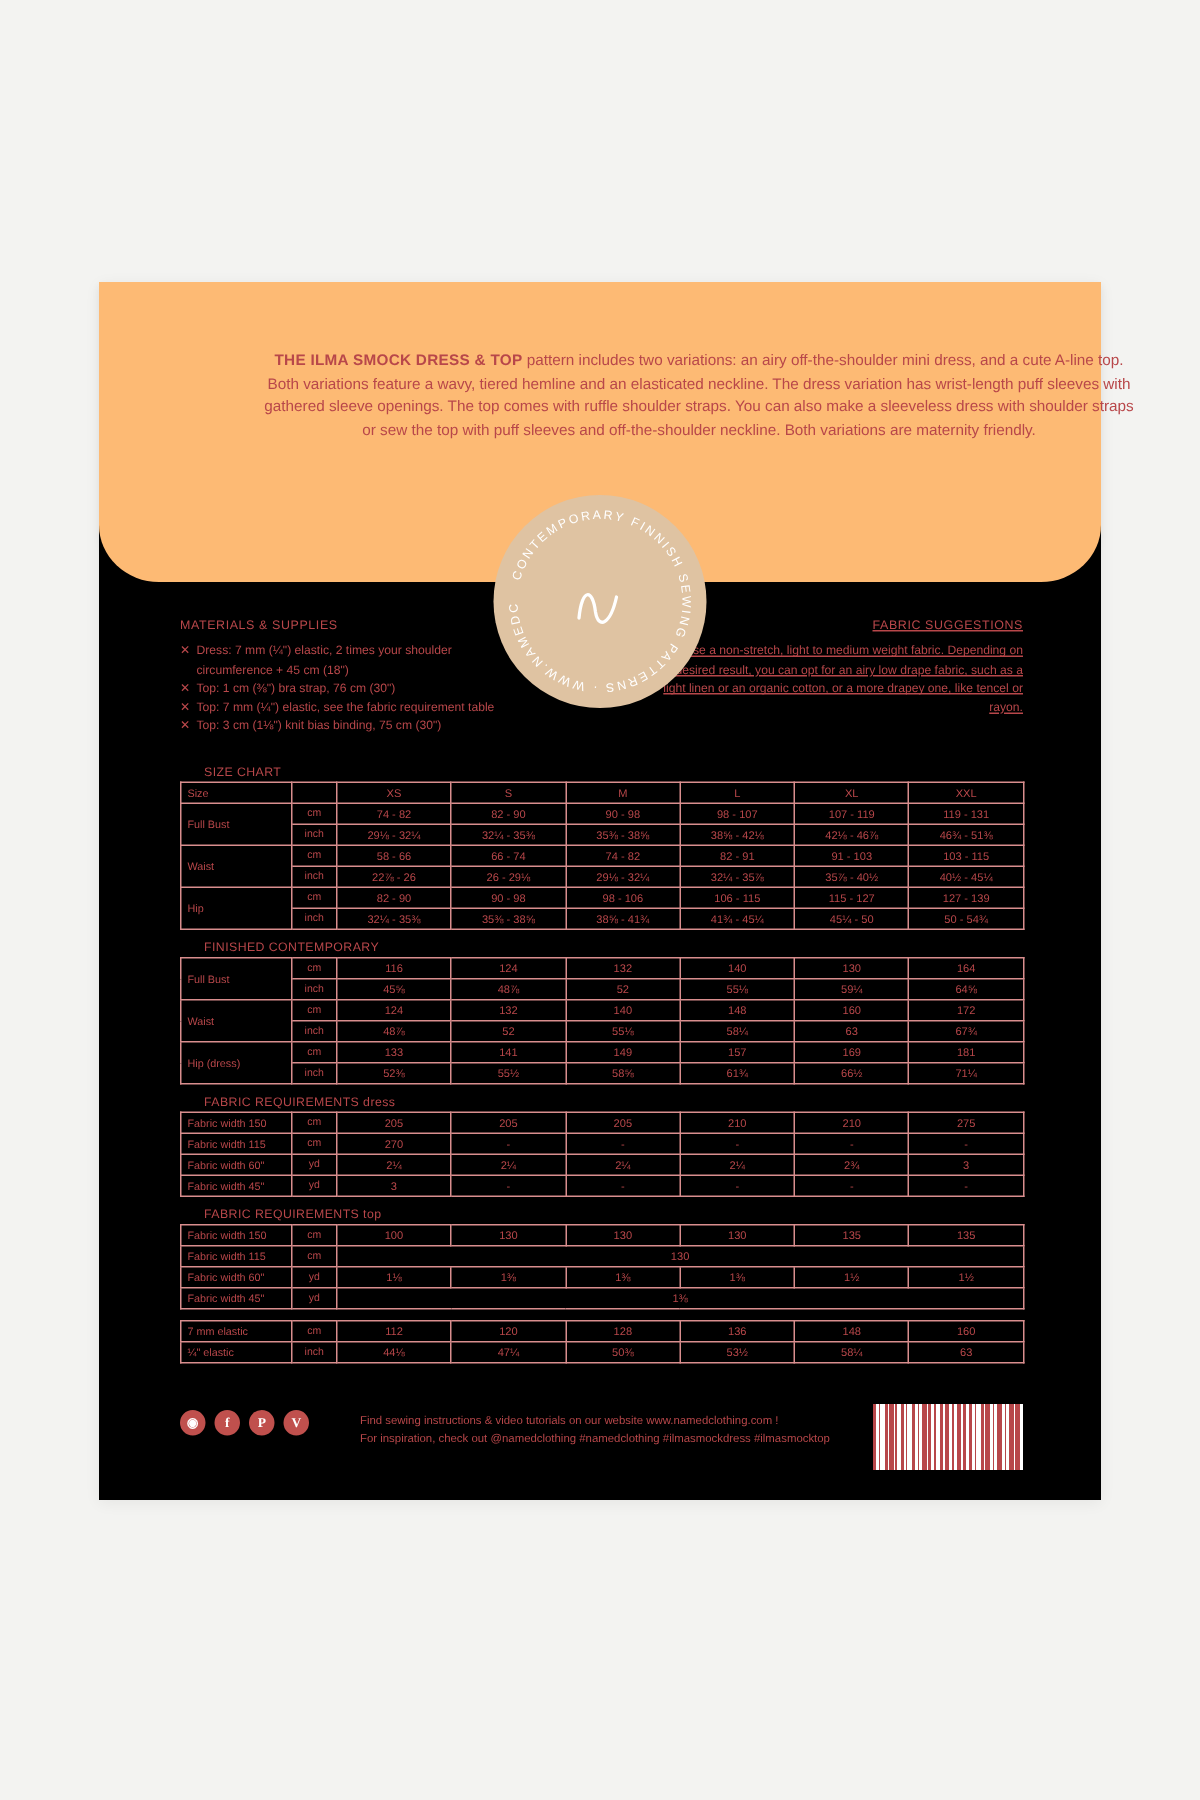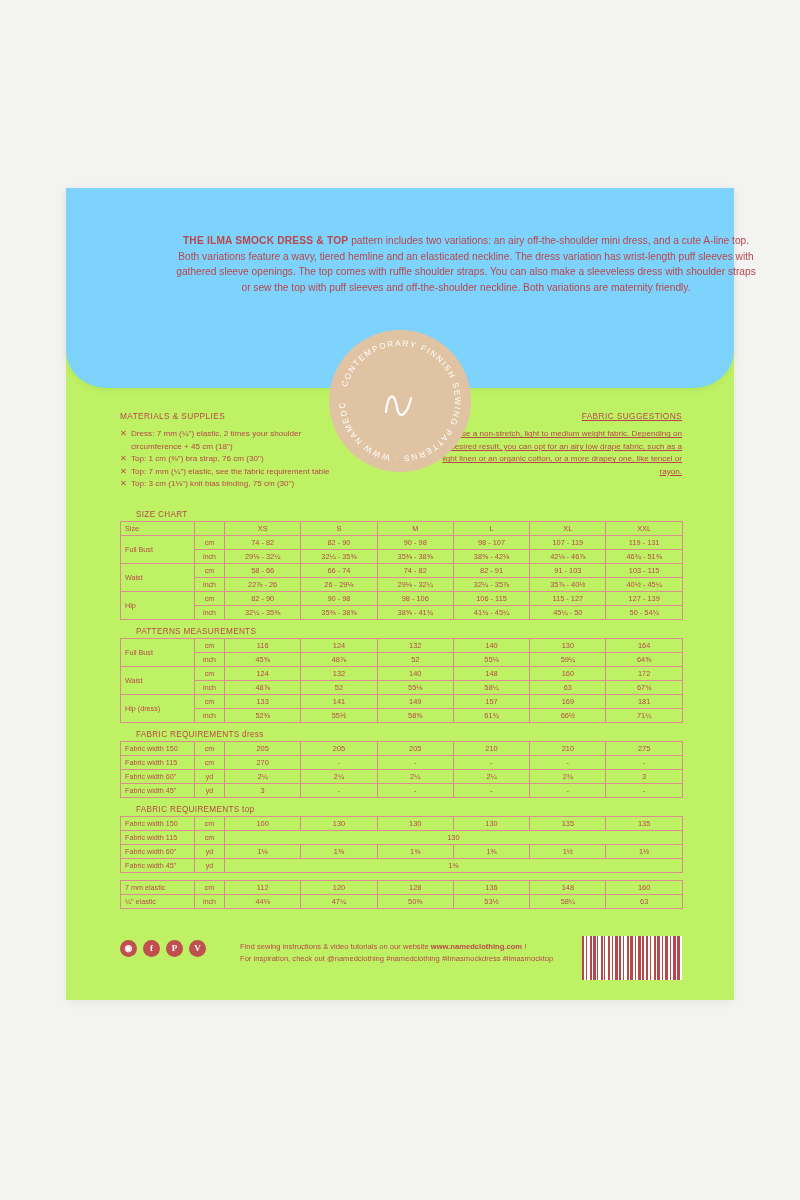--- a/index.html
+++ b/index.html
@@ -12,28 +12,28 @@
   }
   .page{
     position:relative;
     width:800px;height:1200px;
     background:#f3f3f1;
   }
   .envelope{
     position:absolute;
     left:66px;top:188px;
     width:668px;height:812px;
-    background:#bef264;
+    background:#000000;
     box-shadow:0 2px 10px rgba(0,0,0,0.06);
   }
   .flap{
     position:absolute;
     left:66px;top:188px;
     width:668px;height:200px;
-    background:#7dd3fc;
+    background:#fdba74;
     border-bottom-left-radius:40px 38px;
     border-bottom-right-radius:40px 38px;
     box-shadow:0 3px 6px rgba(0,0,0,0.05);
   }
   .intro{
     position:absolute;
     left:110px;top:45px;
     width:580px;
     text-align:center;
     font-size:10.2px;
@@ -115,21 +115,21 @@
   .soc{
     width:17px;height:17px;border-radius:50%;
     background:#c0504d;color:#fff;
     font-size:9px;line-height:17px;text-align:center;
     font-family:"Liberation Serif", serif;font-weight:bold;
   }
   .foot-text{
     position:absolute;left:120px;top:1px;
     font-size:7.6px;line-height:12px;color:#b8474a;
   }
-  .foot-text b{font-weight:bold;}
+  .foot-text b{font-weight:normal;}
   .barcode{
     position:absolute;right:0;top:-4px;
     width:100px;height:44px;
     background:
       repeating-linear-gradient(90deg,#b8474a 0 1px,#fff 1px 3px),
       #fff;
   }
   .barcode-inner{
     width:100px;height:44px;
     background:
@@ -262,21 +262,21 @@
               <td>32¼ - 35⅜</td>
               <td>35⅜ - 38⅝</td>
               <td>38⅝ - 41¾</td>
               <td>41¾ - 45¼</td>
               <td>45¼ - 50</td>
               <td>50 - 54¾</td>
             </tr>
           </tbody>
         </table>
 
-        <div class="tbl-title">PATTERNS MEASUREMENTS</div>
+        <div class="tbl-title">FINISHED CONTEMPORARY</div>
         <table>
           <colgroup>
               <col class="c-lbl">
               <col class="c-unit">
               <col class="c-d">
               <col class="c-d">
               <col class="c-d">
               <col class="c-d">
               <col class="c-d">
               <col class="c-d">

